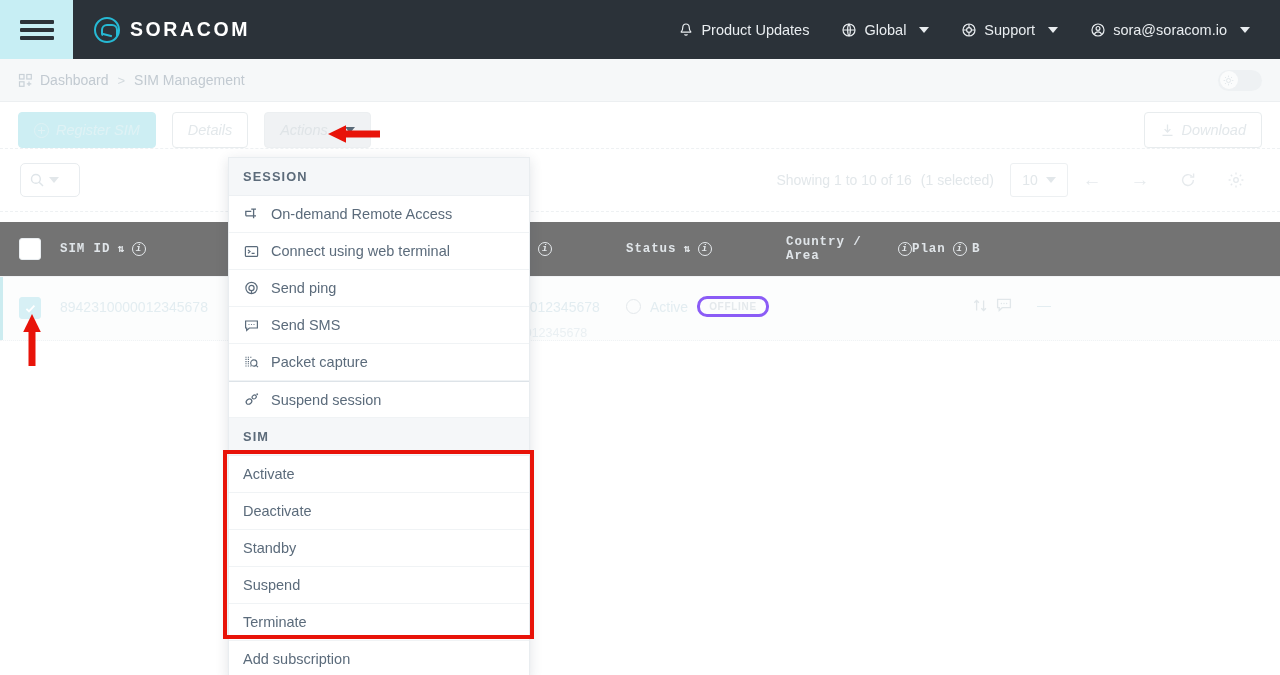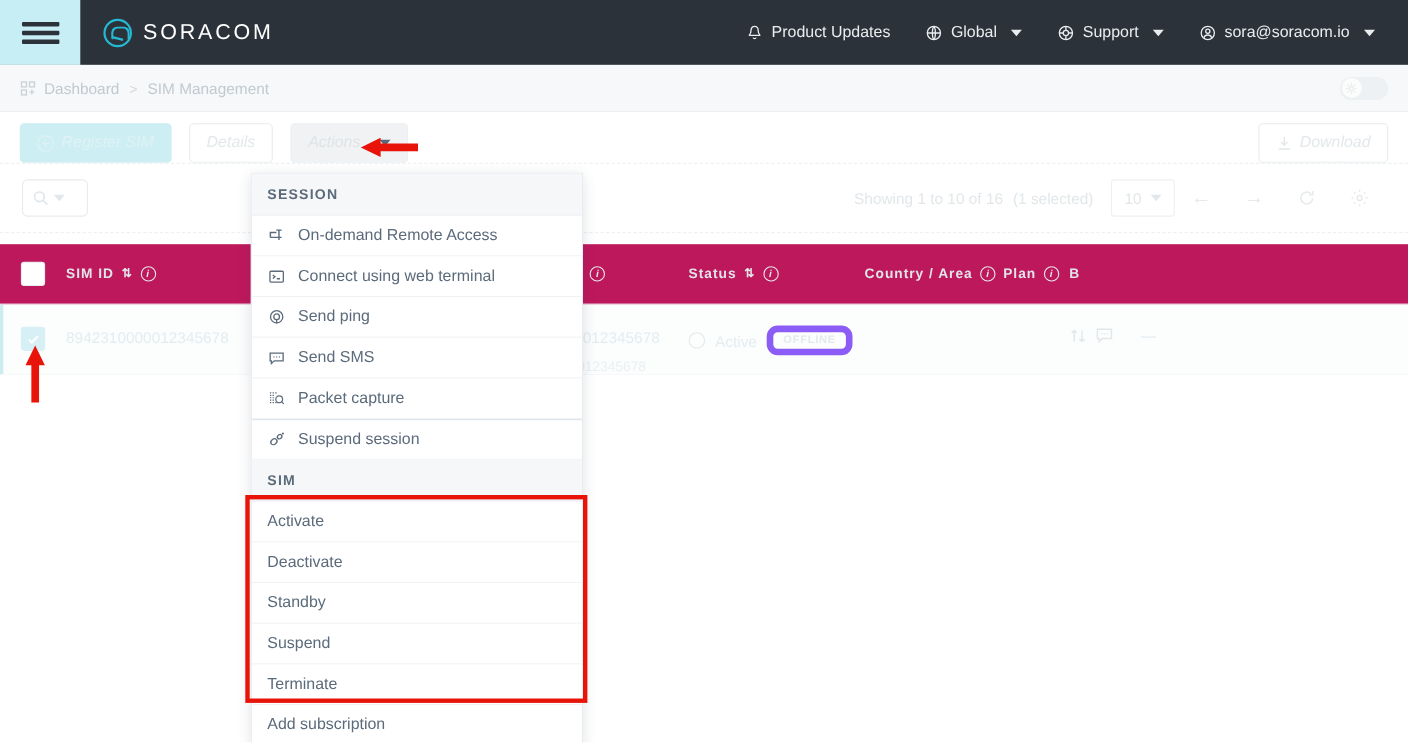--- a/index.html
+++ b/index.html
@@ -29,21 +29,21 @@
   }
   .brand-mark::before {
     content: ""; position: absolute; left: 5px; top: 5px;
     width: 13px; height: 10px;
     border: 2.2px solid #26b9d4; border-radius: 6px 6px 0 2px; border-bottom: none;
   }
   .brand-mark::after {
     content: ""; position: absolute; left: 6px; bottom: 4px;
     width: 10px; height: 2.2px; background: #26b9d4; transform: rotate(14deg);
   }
-  .brand-text { color: #fff; font-size: 19.5px; letter-spacing: 2.6px; font-weight: 400; }
+  .brand-text { color: #fff; font-size: 19.5px; letter-spacing: 2.6px; font-weight: 700; }
   .topnav-right { margin-left: auto; display: flex; align-items: center; gap: 0; padding-right: 14px; }
   .nav-item {
     display: flex; align-items: center; gap: 7px;
     color: #e9edf0; font-size: 14.5px; padding: 0 16px; height: 59px; cursor: pointer;
   }
   .nav-item .caret { margin-left: 6px; }
   .caret {
     width: 0; height: 0; border-left: 5.5px solid transparent;
     border-right: 5.5px solid transparent; border-top: 6.5px solid currentColor;
     display: inline-block;
@@ -114,21 +114,21 @@
     gap: 8px; color: #e2e7ea; font-size: 14px; cursor: pointer;
   }
   .pager-btn {
     width: 48px; height: 36px; display: flex; align-items: center; justify-content: center;
     color: #e6eaed; font-size: 19px; cursor: pointer;
   }
 
   
   .thead {
     position: absolute; top: 222px; left: 0; width: 1280px; height: 55px;
-    background: #be185d; border-bottom: 1px solid #f2f4f6; display: flex; align-items: center;
+    background: #737373; border-bottom: 1px solid #f2f4f6; display: flex; align-items: center; font-family: Liberation Mono, monospace;
   }
   .th {
     display: flex; align-items: center; gap: 7px;
     color: #e0e5e9; font-size: 12.5px; font-weight: 700; letter-spacing: .9px;
   }
   .cb-cell { width: 60px; display: flex; align-items: center; justify-content: center; flex: none; }
   .cb {
     width: 22px; height: 22px; border: 1.5px solid #e9edf0; border-radius: 3px; background: #fff;
     cursor: pointer;
   }
@@ -149,21 +149,21 @@
   .trow::before {
     content: ""; position: absolute; left: 0; top: 0; width: 3px; height: 100%;
     background: #ccecf0;
   }
   .cell { color: #e3edf1; font-size: 14px; padding-top: 22px; }
   .cell-sub { color: #eaf0f3; font-size: 12.5px; margin-top: 11px; }
   .status-dot {
     width: 15px; height: 15px; border-radius: 50%; border: 1.4px solid #e4e9ec; flex: none;
   }
   .pill {
-    border: 6px solid #8b5cf6; color: #e4e9ec; border-radius: 10px;
+    border: 3px solid #8b5cf6; color: #e4e9ec; border-radius: 10px;
     font-size: 10px; font-weight: 700; letter-spacing: .7px; padding: 2px 9px;
   }
 
   
   .dropdown {
     position: absolute; left: 228px; top: 157px; width: 302px;
     background: #fff; border: 1px solid #e9edf0;
     box-shadow: 0 3px 12px rgba(40,60,80,.14);
     z-index: 40;
   }

